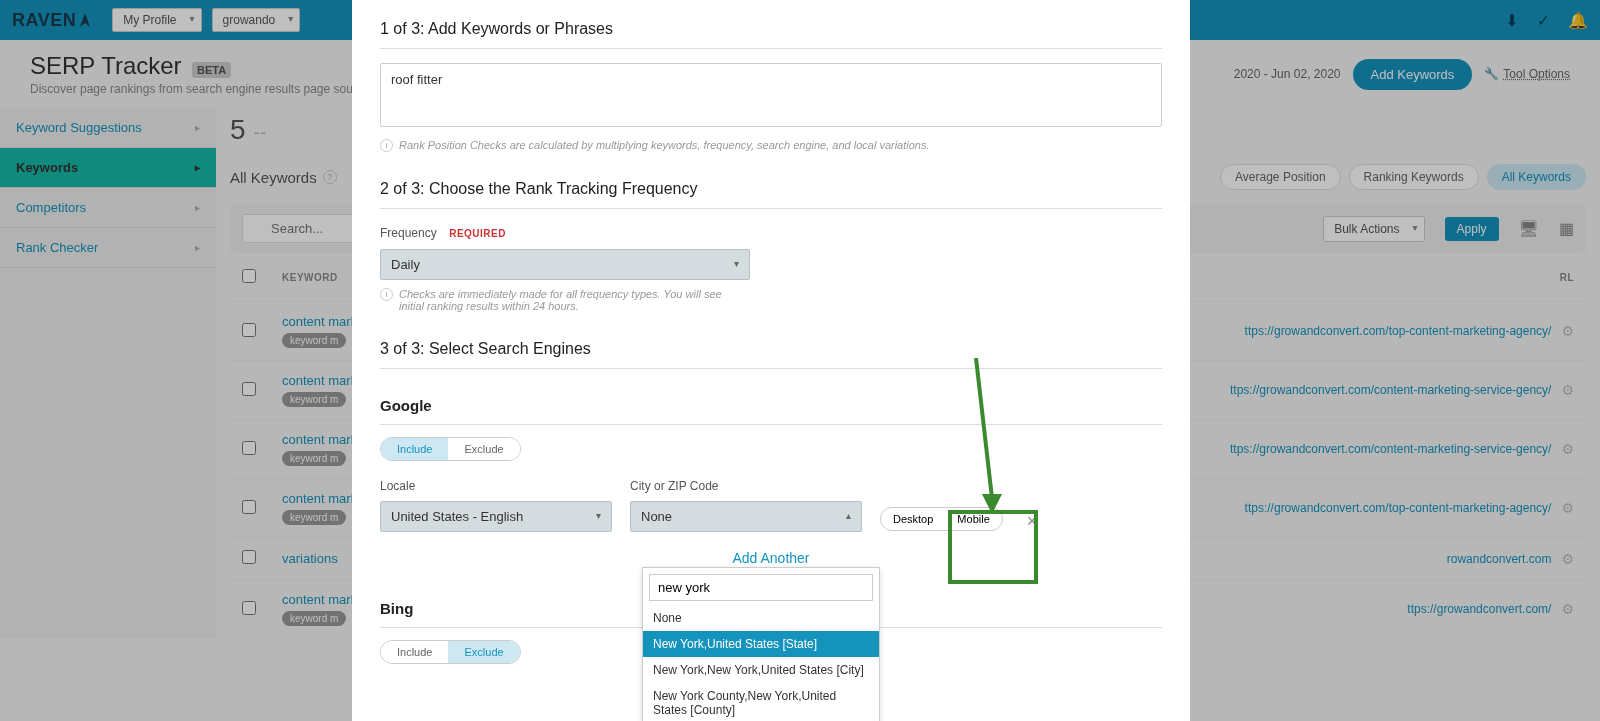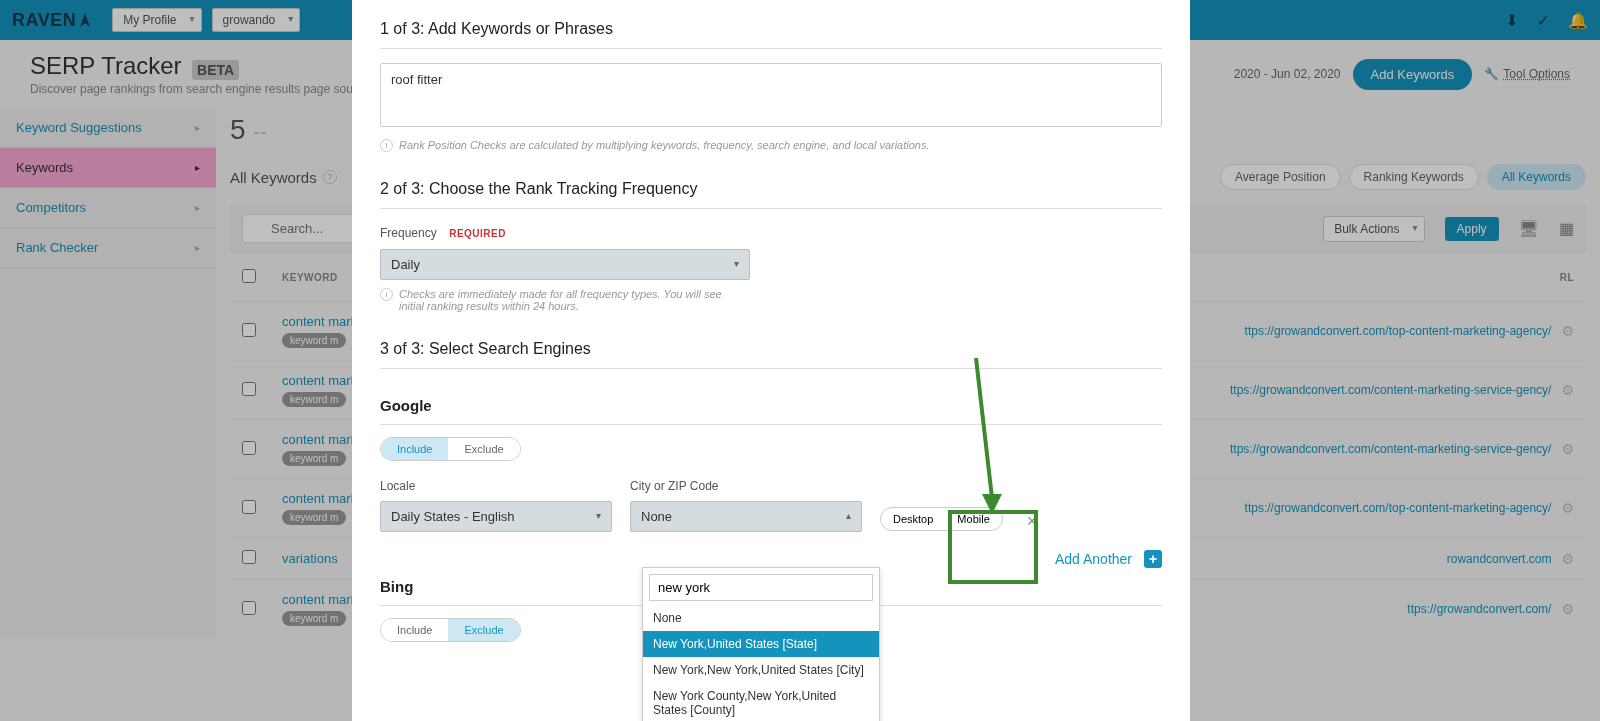--- a/index.html
+++ b/index.html
@@ -10,32 +10,32 @@
   .logo { color: #1a3a4a; font-weight: 800; font-size: 18px; letter-spacing: 0.5px; margin-right: 20px; display:flex; align-items:center;}
   .logo svg { margin-left:2px; }
   .top-dd { background: #fff; border: 1px solid #ccc; border-radius: 2px; padding: 4px 24px 4px 10px; font-size: 12px; color: #555; margin-right: 10px; position: relative; }
   .top-dd::after { content: "▾"; position: absolute; right: 6px; top: 4px; font-size: 10px; color: #888; }
   .top-icons { margin-left: auto; display: flex; gap: 18px; color: #0a3d5c; }
   .top-icons span { font-size: 16px; }
   
   
   .page-head { padding: 12px 30px; display: flex; align-items: center; }
   .page-title { font-size: 24px; color: #333; font-weight: 400; }
-  .beta { background: #ccc; color: #555; font-size: 14px; padding: 2px 5px; border-radius: 3px; margin-left: 6px; vertical-align: middle; font-weight: 600; }
+  .beta { background: #ccc; color: #555; font-size: 11px; padding: 2px 5px; border-radius: 3px; margin-left: 6px; vertical-align: middle; font-weight: 600; }
   .page-sub { font-size: 12px; color: #888; margin-top: 2px; }
   .head-right { margin-left: auto; display: flex; align-items: center; gap: 12px; font-size: 12px; }
   .date-range { color: #666; }
   .btn-primary { background: #1493bd; color: #ffffff; padding: 8px 18px; border-radius: 18px; border: none; font-size: 13px; }
   .tool-opts { color: #666; display:flex; align-items:center; gap:4px;}
   
   
   .layout { display: flex; }
   .sidebar { width: 216px; background: #eee; }
   .side-item { padding: 12px 16px; font-size: 13px; color: #1493bd; display: flex; justify-content: space-between; align-items: center; border-bottom: 1px solid #ddd; }
-  .side-item.active { background: #f9a8d4; color: #333; font-weight: 400; }
+  .side-item.active { background: #14b8a6; color: #333; font-weight: 700; }
   .side-item .arrow { color: #aaa; font-size: 10px; }
   
   
   .main { flex: 1; padding: 0 14px; }
   .count-row { font-size: 28px; color: #555; padding: 6px 0 10px 0; }
   .count-row .dash { color: #bbb; font-size: 20px; }
   .section-title-row { display: flex; align-items: center; padding: 8px 0 14px 0; }
   .section-title-row h3 { font-size: 15px; color: #555; font-weight: 500; }
   .section-title-row .info { color: #aaa; margin-left: 6px; font-size: 12px; border:1px solid #ccc; border-radius:50%; width:14px; height:14px; display:inline-flex;align-items:center;justify-content:center;font-size:9px;}
   .pills-right { margin-left: auto; display: flex; gap: 8px; }
@@ -83,21 +83,21 @@
   .toggle .on { background: #cde8f3; color: #1493bd; }
   .toggle .off { background: #fff; color: #666; }
   .locale-row { display: flex; gap: 18px; margin-top: 18px; align-items:flex-start;}
   .locale-col { display: flex; flex-direction: column; }
   .m-select2 { width: 232px; background: #d5dce0; border: 1px solid #b5c0c6; border-radius: 2px; padding: 7px 10px; font-size: 13px; color: #333; margin-top: 8px; position: relative; }
   .m-select2::after { content: "▾"; position: absolute; right: 10px; top: 8px; font-size: 10px; color: #666; }
   .m-select2.up::after { content: "▴"; }
   .dev-toggle { display: inline-flex; border: 1px solid #ccc; border-radius: 14px; overflow: hidden; margin-top: 28px;}
   .dev-toggle span { padding: 5px 12px; font-size: 11px; }
   .close-x { color: #888; font-size: 18px; margin-top: 32px; margin-left: 6px; cursor: pointer; }
-  .add-another { color: #1493bd; font-size: 14px; font-weight: 500; text-align: right; margin-top: 18px; margin-right: 0; display:flex; justify-content:flex-end; align-items:center; gap:12px;}
+  .add-another { color: #1493bd; font-size: 14px; font-weight: 500; text-align: right; margin-top: 18px; margin-right: 0; display:flex; justify-content:flex-end; align-items:center; gap:6px;flex-direction:column;}
   .plus-box { background: #1493bd; color: #fff; width: 18px; height: 18px; display: inline-flex; align-items: center; justify-content: center; border-radius: 3px; font-weight: 700; }
   
   
   .ac-drop { position: absolute; left: 642px; top: 567px; width: 238px; background: #fff; border: 1px solid #ccc; z-index: 20; box-shadow: 0 2px 6px rgba(0,0,0,0.15);}
   .ac-input { width: 224px; margin: 6px 6px 4px 6px; padding: 5px 8px; border: 1px solid #ccc; font-size: 13px; }
   .ac-input-wrap { position:relative; }
   .ac-item { padding: 6px 10px; font-size: 12px; color: #333; }
   .ac-item.sel { background: #1493bd; color: #fff; }
   
   
@@ -271,21 +271,21 @@
 
   <div class="m-section">
     <div class="m-h3">Google</div>
     <div class="toggle">
       <span class="on">Include</span>
       <span class="off">Exclude</span>
     </div>
     <div class="locale-row">
       <div class="locale-col">
         <span class="m-label">Locale</span>
-        <div class="m-select2">Daily States - English</div>
+        <div class="m-select2">United States - English</div>
       </div>
       <div class="locale-col">
         <span class="m-label">City or ZIP Code</span>
         <div class="m-select2 up">None</div>
       </div>
       <div class="dev-toggle">
         <span class="off">Desktop</span>
         <span class="on">Mobile</span>
       </div>
       <span class="close-x">×</span>

